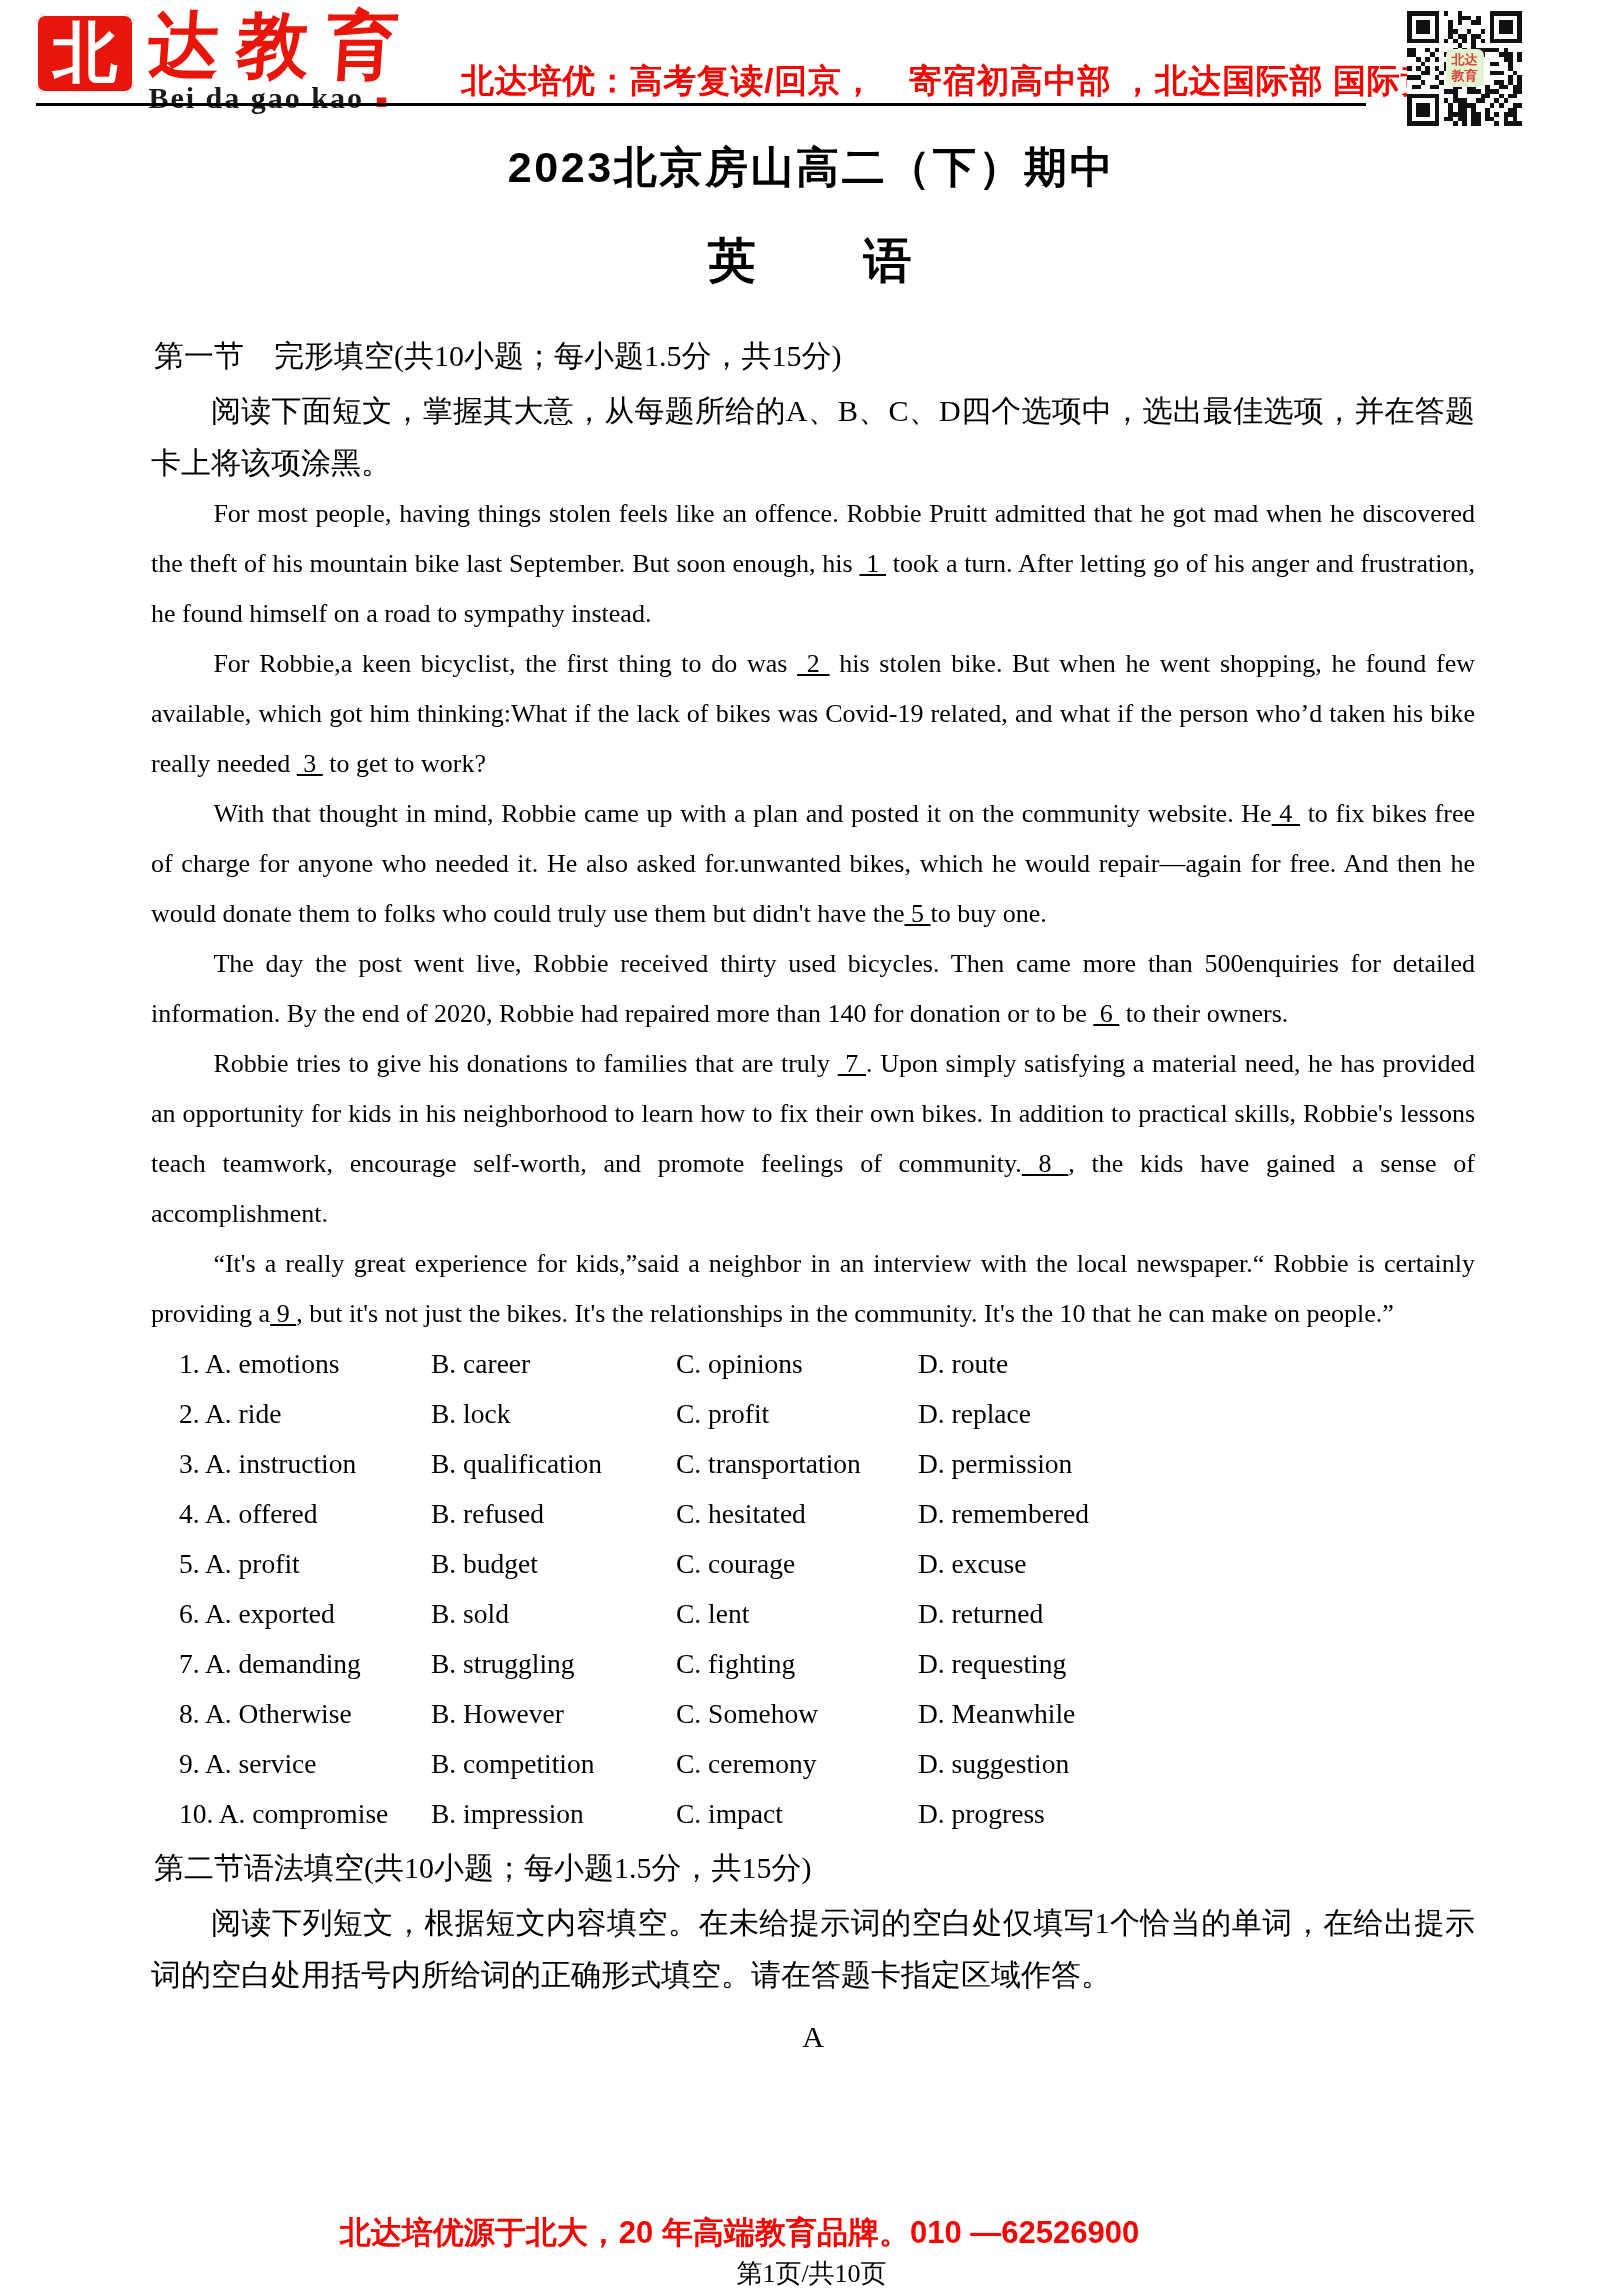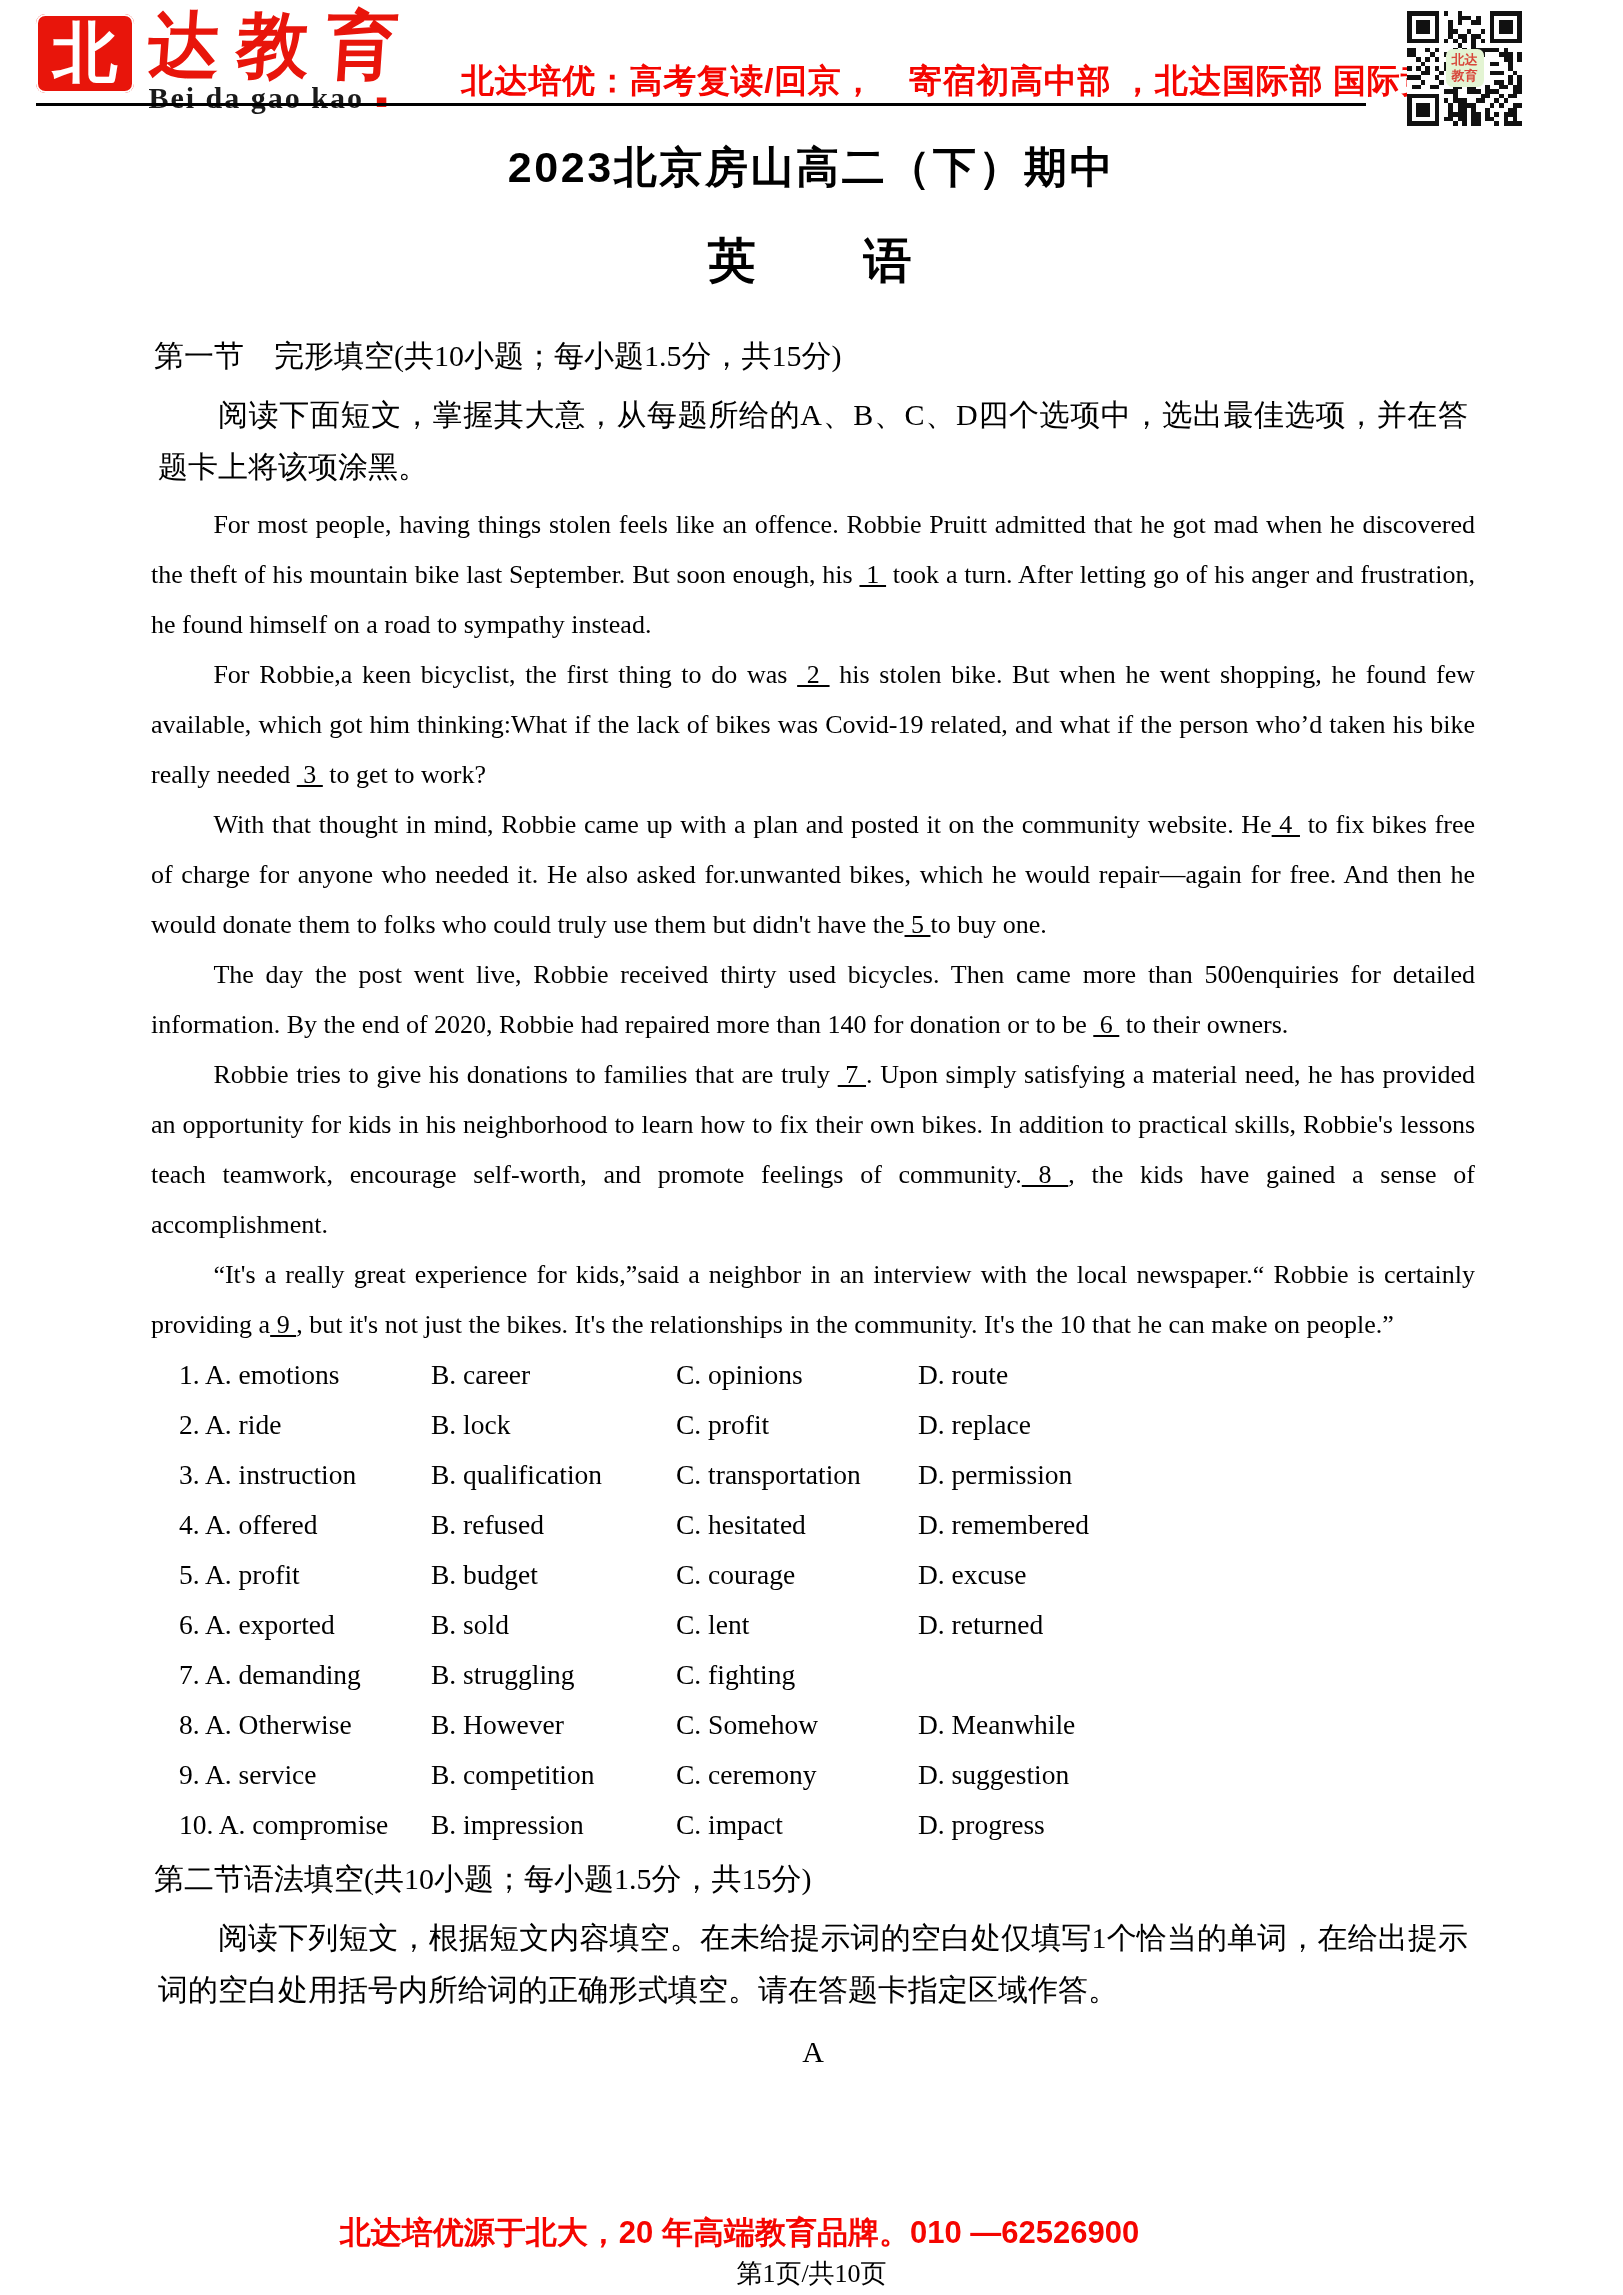--- a/index.html
+++ b/index.html
@@ -45,21 +45,21 @@
     font-family:"Liberation Sans",sans-serif;letter-spacing:2.6px;
   }
   .subject{
     margin:34px 0 0;text-align:center;font-weight:700;font-size:48px;line-height:63px;
     font-family:"Liberation Serif",serif;letter-spacing:3.9px;
   }
   
   .content{margin:38px 148px 0 151px;}
   .zh{font-family:"Liberation Serif",serif;}
   .sec-heading{font-size:30px;line-height:52px;margin:3px;}
-  .para-zh{font-size:30px;line-height:52px;margin:7px;text-indent:2em;text-align:justify;}
+  .para-zh{font-size:30px;line-height:52px;margin:0;text-indent:2em;text-align:justify;}
   .para-en{
     font-size:26px;line-height:50px;margin:0;text-indent:2.4em;text-align:justify;
     font-family:"Liberation Serif",serif;
   }
   .blank{text-decoration:underline;white-space:nowrap;}
   .q-row{
     display:grid;grid-template-columns:252px 245px 242px auto;
     font-size:27.5px;line-height:50px;
   }
   .q-cell{white-space:nowrap;margin-left:28px;}
@@ -356,20 +356,21 @@
         <div class="q-row">
           <span class="q-cell">6. A. exported</span>
           <span class="q-cell">B. sold</span>
           <span class="q-cell">C. lent</span>
           <span class="q-cell">D. returned</span>
         </div>
         <div class="q-row">
           <span class="q-cell">7. A. demanding</span>
           <span class="q-cell">B. struggling</span>
           <span class="q-cell">C. fighting</span>
+          <span class="q-cell">D. requesting</span>
         </div>
         <div class="q-row">
           <span class="q-cell">8. A. Otherwise</span>
           <span class="q-cell">B. However</span>
           <span class="q-cell">C. Somehow</span>
           <span class="q-cell">D. Meanwhile</span>
         </div>
         <div class="q-row">
           <span class="q-cell">9. A. service</span>
           <span class="q-cell">B. competition</span>

